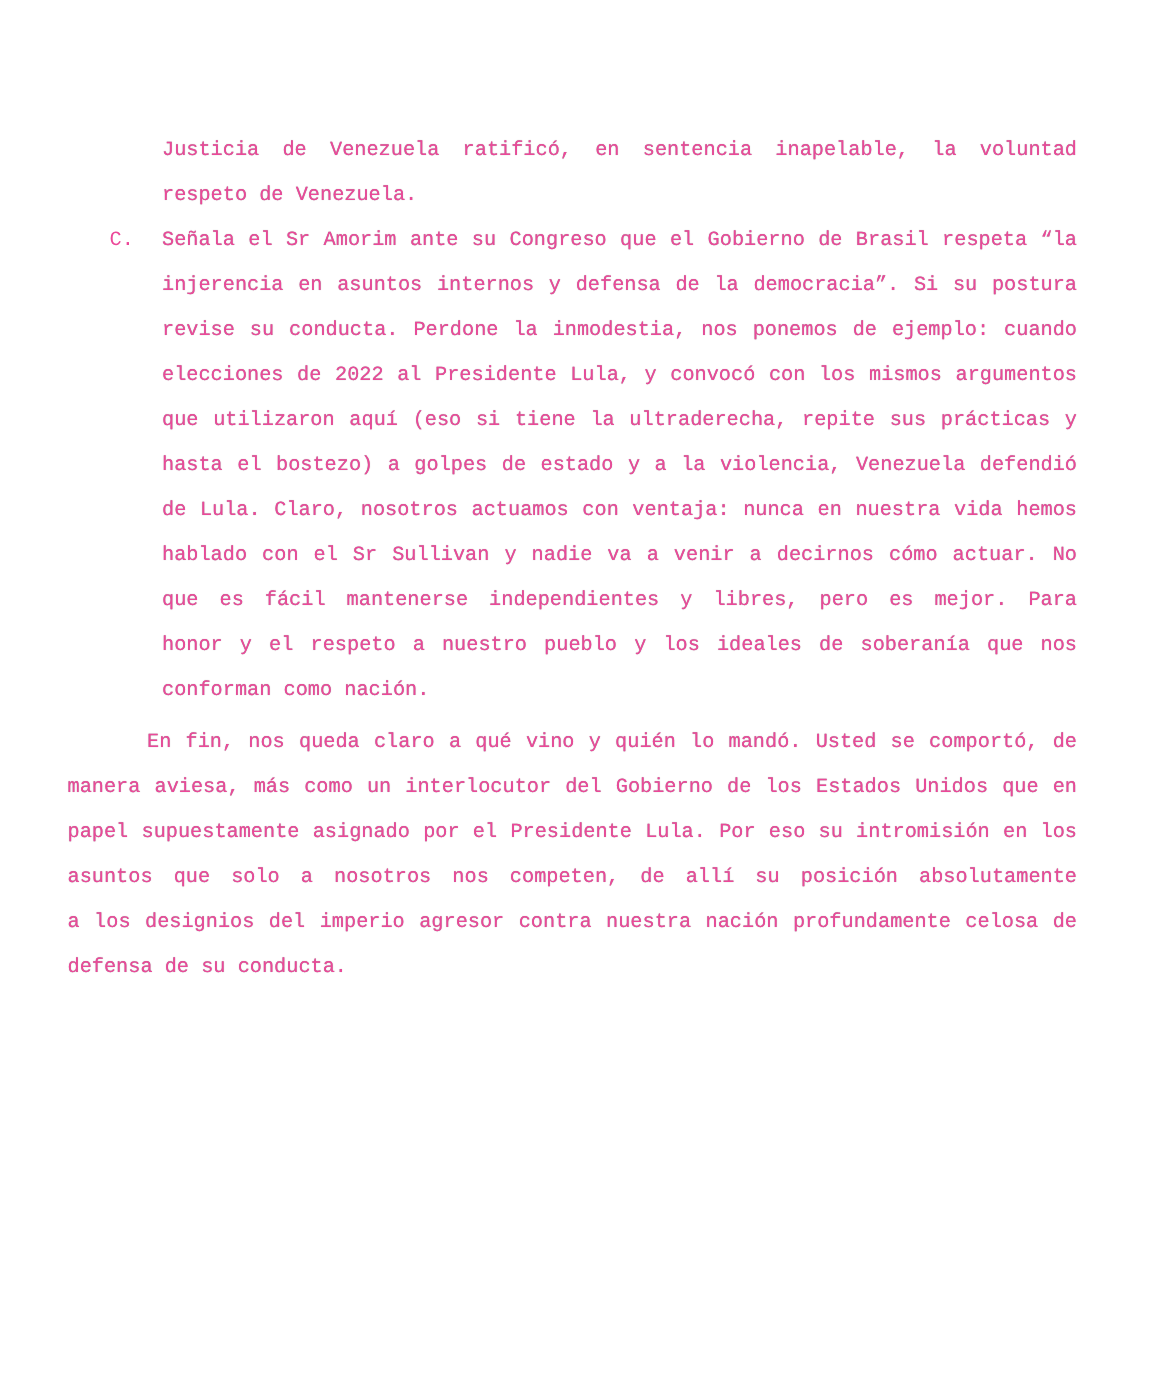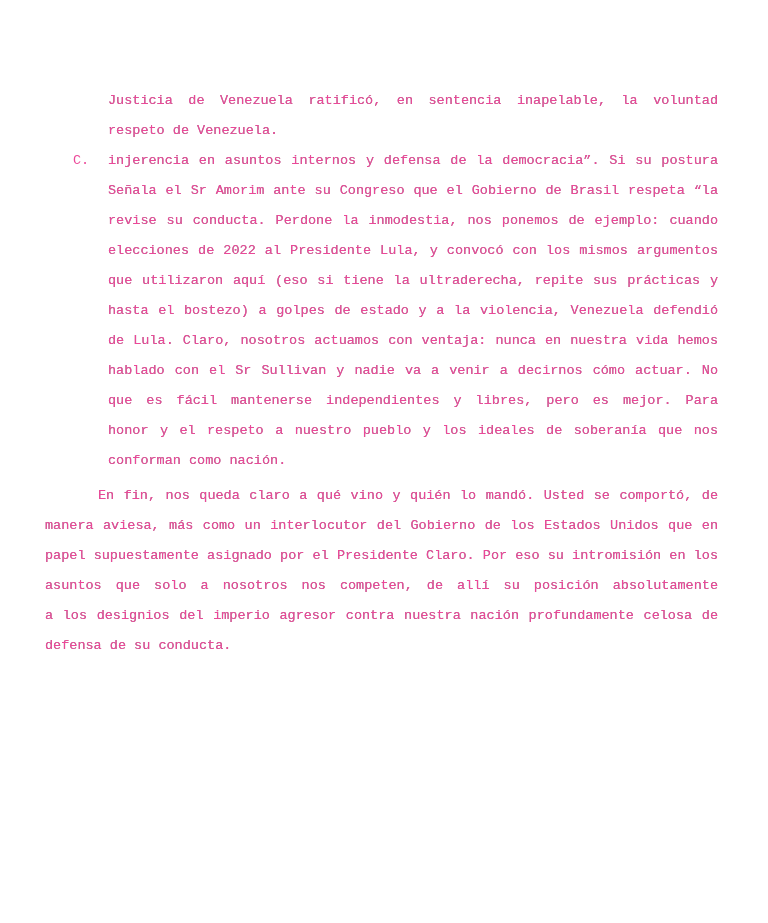--- a/index.html
+++ b/index.html
@@ -73,35 +73,35 @@
 
 <div class="page">
   <div class="doc-body" id="doc-body">
       <section class="block block-continuation">
         <div class="line">Justicia de Venezuela ratificó, en sentencia inapelable, la voluntad absoluta del</div>
         <div class="line last">respeto de Venezuela.</div>
       </section>
       <section class="block block-list-item">
         <span class="marker">C.</span>
         <div class="lines">
+          <div class="line">Señala el Sr Amorim ante su Congreso que el Gobierno de Brasil respeta “la no</div>
           <div class="line">injerencia en asuntos internos y defensa de la democracia”. Si su postura</div>
-          <div class="line">Señala el Sr Amorim ante su Congreso que el Gobierno de Brasil respeta “la no</div>
           <div class="line">revise su conducta. Perdone la inmodestia, nos ponemos de ejemplo: cuando</div>
           <div class="line">elecciones de 2022 al Presidente Lula, y convocó con los mismos argumentos</div>
           <div class="line">que utilizaron aquí (eso si tiene la ultraderecha, repite sus prácticas y mentiras</div>
           <div class="line">hasta el bostezo) a golpes de estado y a la violencia, Venezuela defendió</div>
           <div class="line">de Lula. Claro, nosotros actuamos con ventaja: nunca en nuestra vida hemos</div>
           <div class="line">hablado con el Sr Sullivan y nadie va a venir a decirnos cómo actuar. No crea</div>
           <div class="line">que es fácil mantenerse independientes y libres, pero es mejor. Para nuestro</div>
           <div class="line">honor y el respeto a nuestro pueblo y los ideales de soberanía que nos</div>
           <div class="line last">conforman como nación.</div>
         </div>
       </section>
       <section class="block block-paragraph">
         <div class="line indent">En fin, nos queda claro a qué vino y quién lo mandó. Usted se comportó, de</div>
         <div class="line">manera aviesa, más como un interlocutor del Gobierno de los Estados Unidos que en el</div>
-        <div class="line">papel supuestamente asignado por el Presidente Claro. Por eso su intromisión en los</div>
+        <div class="line">papel supuestamente asignado por el Presidente Lula. Por eso su intromisión en los</div>
         <div class="line">asuntos que solo a nosotros nos competen, de allí su posición absolutamente postrada</div>
         <div class="line">a los designios del imperio agresor contra nuestra nación profundamente celosa de la</div>
         <div class="line last">defensa de su conducta.</div>
       </section>
     </div>
 </div>
 
 </body></html>

